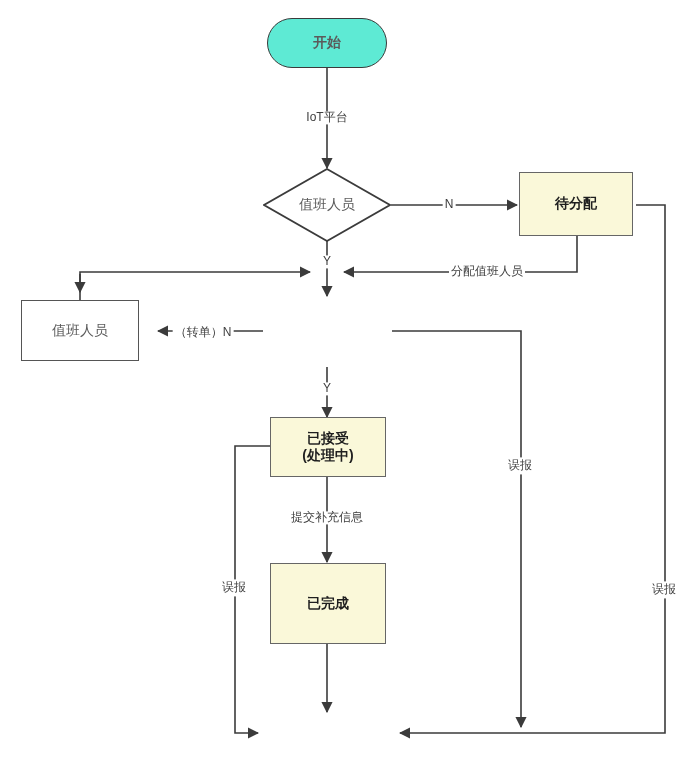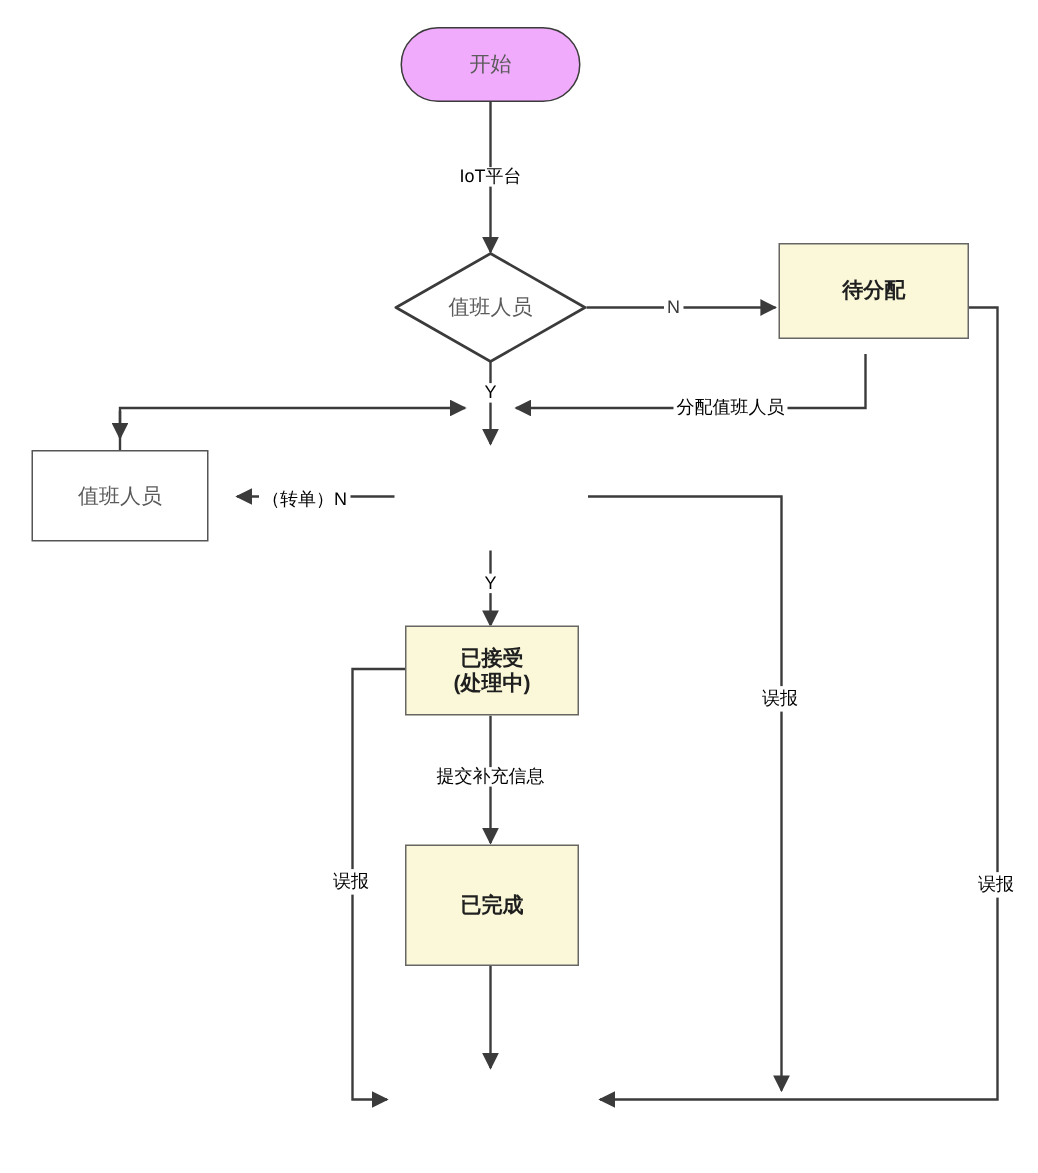--- a/index.html
+++ b/index.html
@@ -27,26 +27,26 @@
   .node {
     position: absolute;
     box-sizing: border-box;
     display: flex;
     align-items: center;
     justify-content: center;
     text-align: center;
     line-height: 1.25;
   }
   .node-terminator {
-    background: #f0abfc;
+    background: #5eead4;
     border: 1.6px solid #3b3b3b;
     border-radius: 26px;
     color: #5b5b5b;
     font-size: 14px;
-    font-weight: 400;
+    font-weight: 700;
   }
   .node-rect-plain {
     background: #ffffff;
     border: 1.6px solid #555555;
     color: #5b5b5b;
     font-size: 14px;
     font-weight: 400;
   }
   .node-rect-yellow {
     background: #faf8d9;
@@ -77,21 +77,21 @@
     font-size: 14px;
     font-weight: 400;
   }
   .diamond-yellow .diamond-label {
     color: #1f1f1f;
     font-size: 14px;
     font-weight: bold;
   }
   .edge-label {
     position: absolute;
-    color: #000000;
+    color: #404040;
     font-size: 12px;
     background: #ffffff;
     padding: 0 2px;
     white-space: nowrap;
     line-height: 1.1;
   }
   .edge-label.dark {
     color: #3a3a3a;
   }
   .edge-label.vertical-gap {
@@ -146,21 +146,21 @@
     <span>开始</span>
   </div>
 
   <div class="node node-diamond diamond-white" style="left:263px; top:168px; width:128px; height:74px;">
     <svg class="diamond-shape" viewBox="0 0 128 74" preserveAspectRatio="none">
       <polygon points="64,1 127,37 64,73 1,37" fill="#ffffff" stroke="#3b3b3b" stroke-width="1.8"></polygon>
     </svg>
     <span class="diamond-label">值班人员</span>
   </div>
 
-  <div class="node node-rect-yellow" style="left:519px; top:162px; width:127px; height:64px;">
+  <div class="node node-rect-yellow" style="left:519px; top:172px; width:114px; height:64px;">
     <span>待分配</span>
   </div>
 
   <div class="node node-rect-plain" style="left:21px; top:300px; width:118px; height:61px;">
     <span>值班人员</span>
   </div>
 
 
   <div class="node node-rect-yellow" style="left:270px; top:417px; width:116px; height:60px; flex-direction:column;">
     <span>已接受</span>

